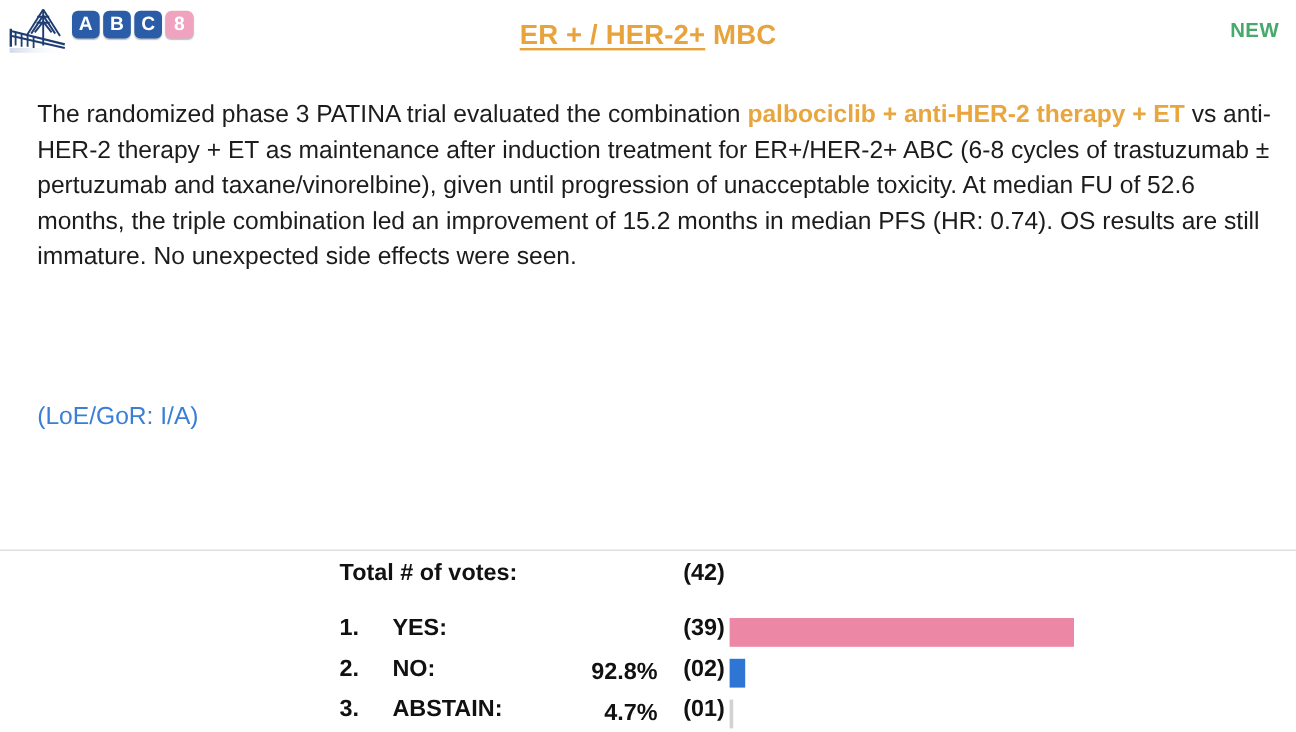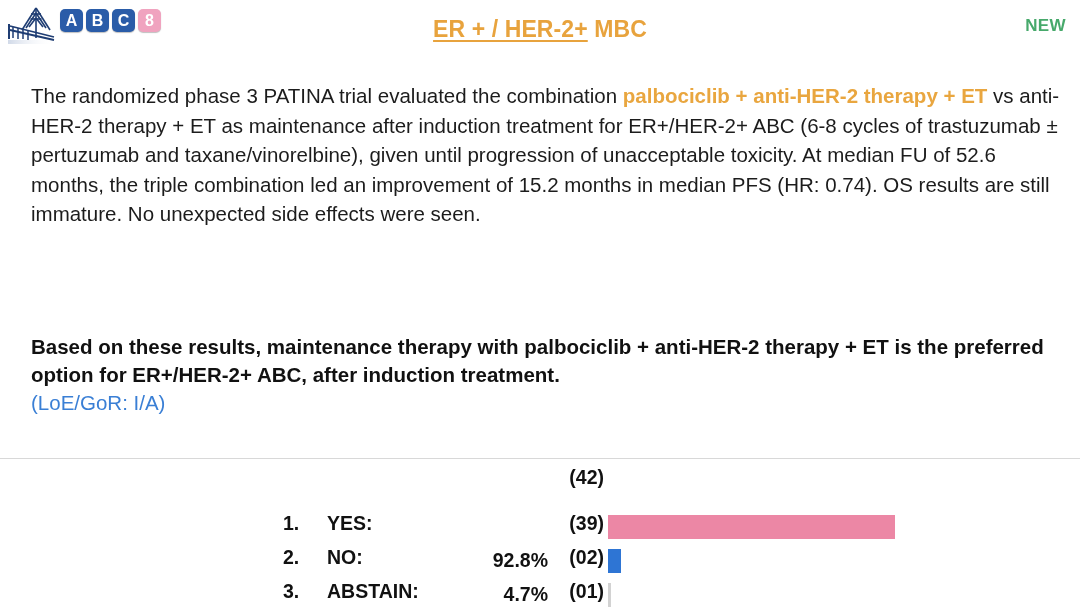--- a/index.html
+++ b/index.html
@@ -245,29 +245,29 @@
   </div>
 
   <div id="header-title" style="color: rgb(232, 163, 61);"><span class="ul">ER + / HER-2+</span><span> MBC</span></div>
 
   <div id="new-badge" style="color: rgb(71, 169, 107);">NEW</div>
 </div>
 
 <div id="summary-paragraph"><span>The randomized phase 3 PATINA trial evaluated the combination </span><span class="hl-orange" style="color: rgb(233, 166, 63);">palbociclib + anti-HER-2 therapy + ET</span><span> vs anti-HER-2 therapy + ET as maintenance after induction treatment for ER+/HER-2+ ABC (6-8 cycles of trastuzumab ± pertuzumab and taxane/vinorelbine), given until progression of unacceptable toxicity. At median FU of 52.6 months, the triple combination led an improvement of 15.2 months in median PFS (HR: 0.74). OS results are still immature. No unexpected side effects were seen.</span></div>
 
 <div id="recommendation">
-  <span>Based on these results, maintenance therapy with palbociclib + anti-HER-2 therapy + ET is the preferred option for ER+/HER-2+ ABC, after induction treatment.</span>
   <div id="loe-gor" style="color: rgb(58, 127, 213);">(LoE/GoR: I/A)</div>
 </div>
 
 <div id="divider"></div>
 
 <div id="voting-block">
 
   <div class="vote-row" id="total-row">
+    <span class="v-total-label">Total # of votes:</span>
     <span class="v-count">(42)</span>
   </div>
 
   <div class="vote-row" id="row-yes">
     <span class="v-index">1.</span>
     <span class="v-label">YES:</span>
     <span class="v-pct">92.8%</span>
     <span class="v-count">(39)</span>
     <span class="bar-track">
       <span class="bar pink" style="width: 287px; background: rgb(236, 135, 165);"></span>

